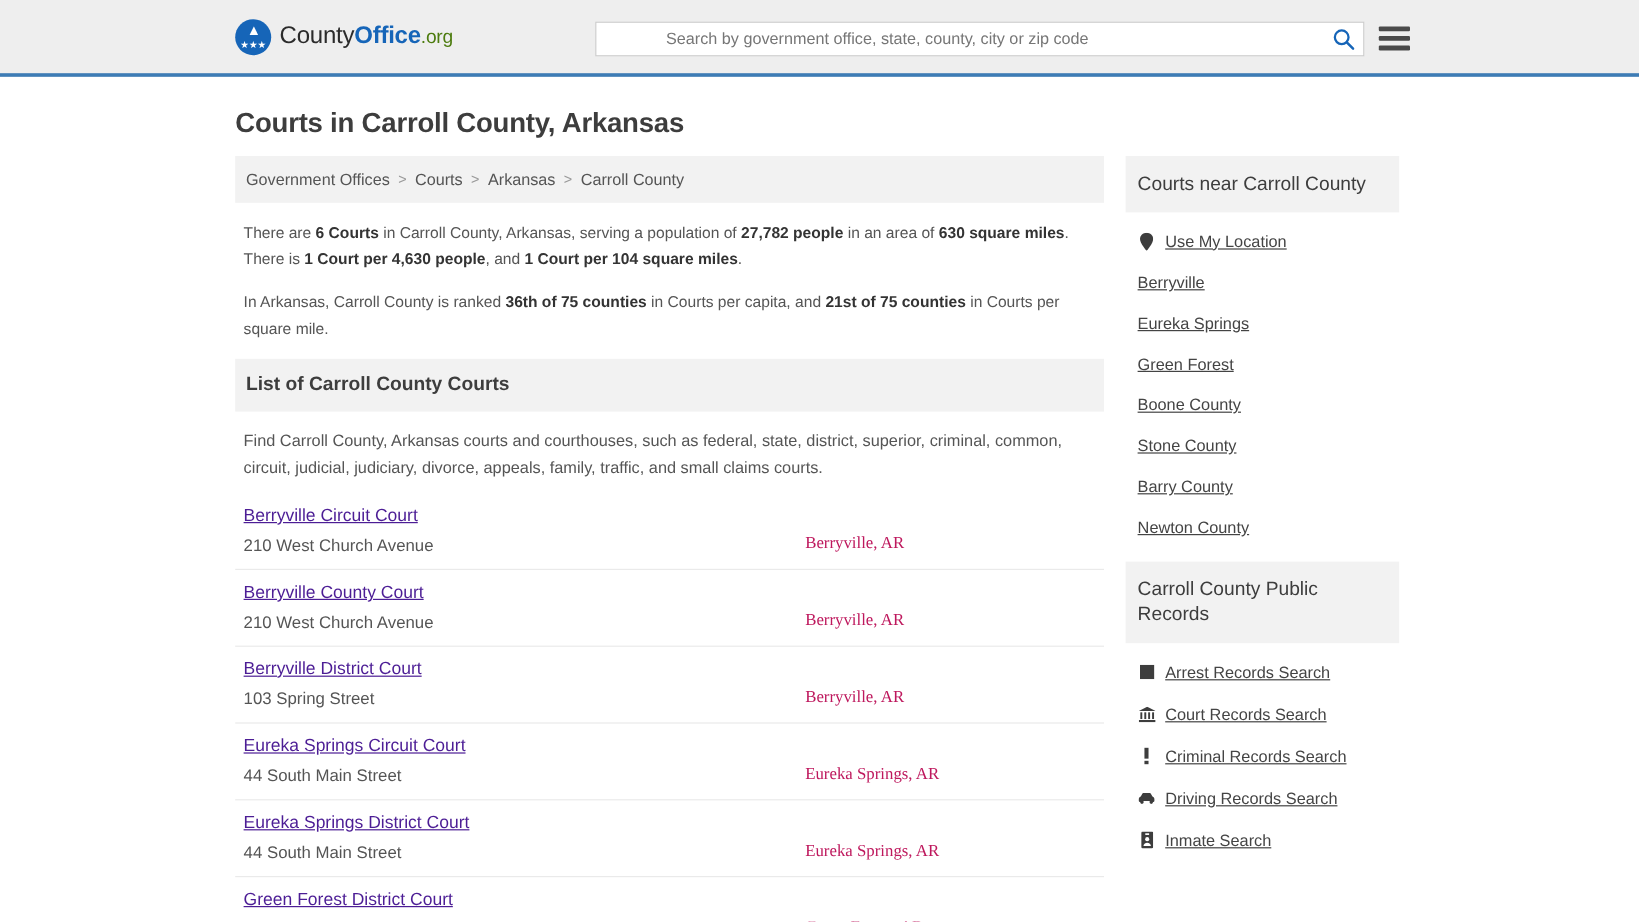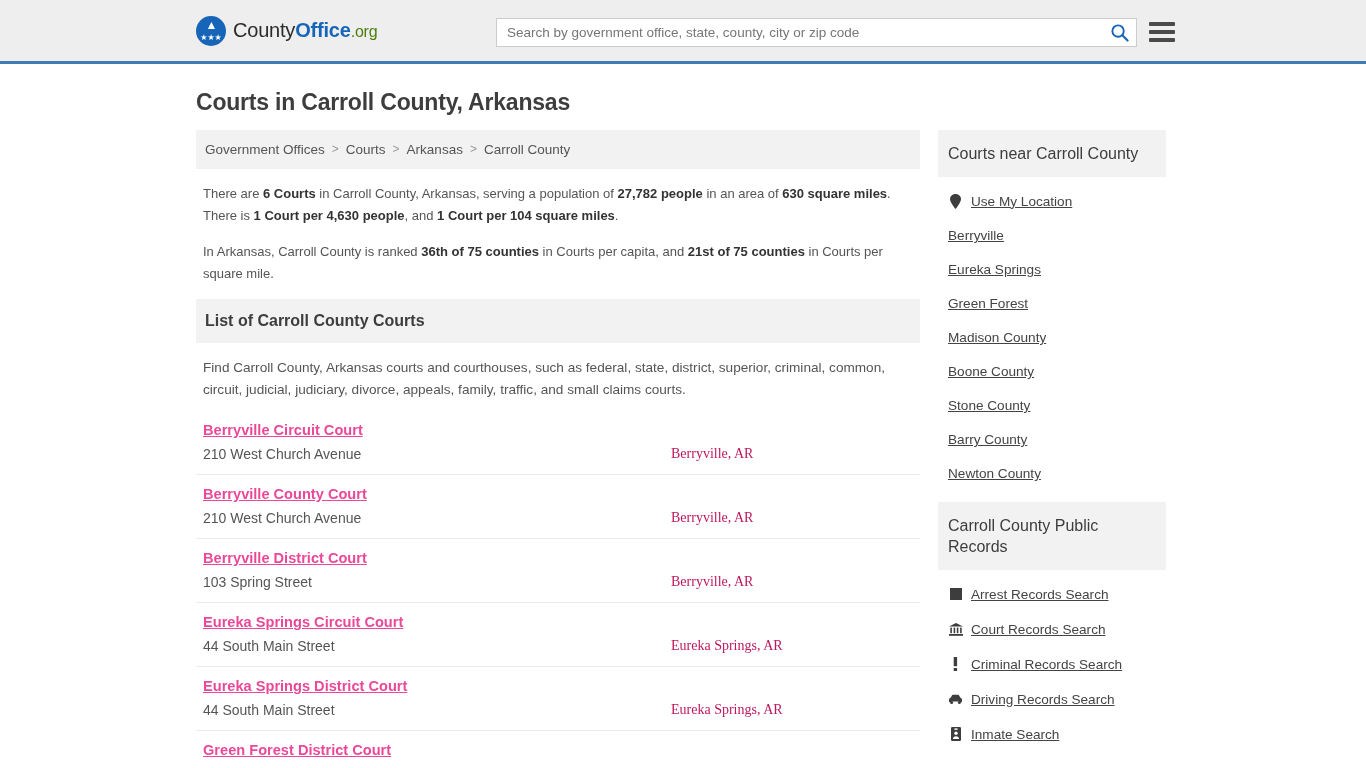--- a/index.html
+++ b/index.html
@@ -63,20 +63,21 @@
   .search-wrap {
     position: absolute;
     left: 496px;
     top: 18px;
     width: 641px;
     height: 29px;
     background: #ffffff;
     border: 1px solid #cccccc;
     display: flex;
     align-items: flex-start;
+    padding-left: 48px;
   }
   .search-input {
     border: 0; outline: 0;
     flex: 1 1 auto;
     height: 100%;
     padding: 0 10px;
     font-size: 13.5px;
     color: #333;
     font-family: "Liberation Sans", sans-serif;
     background: transparent;
@@ -169,22 +170,22 @@
 
   
   .court-row {
     border-top: 1px solid #eaeaea;
     padding: 10px 7px 12px 7px;
     display: block;
   }
   .court-row:first-child { border-top: 0; }
   .court-name {
     font-size: 14.6px;
-    font-weight: bold;
-    color: #ec4899;
+    font-weight: normal;
+    color: #4c1d95;
     text-decoration: underline;
     cursor: pointer;
     display: inline-block;
     margin-bottom: 8px;
   }
   .court-line { display: flex; }
   .court-addr {
     font-size: 14px; color: #555;
     width: 468px; flex: 0 0 468px;
   }
@@ -342,23 +343,20 @@
           <div class="side-item">
             <a>Berryville</a>
           </div>
           <div class="side-item">
             <a>Eureka Springs</a>
           </div>
           <div class="side-item">
             <a>Green Forest</a>
           </div>
           <div class="side-item">
-            <a>Madison County</a>
-          </div>
-          <div class="side-item">
             <a>Boone County</a>
           </div>
           <div class="side-item">
             <a>Stone County</a>
           </div>
           <div class="side-item">
             <a>Barry County</a>
           </div>
           <div class="side-item">
             <a>Newton County</a>

